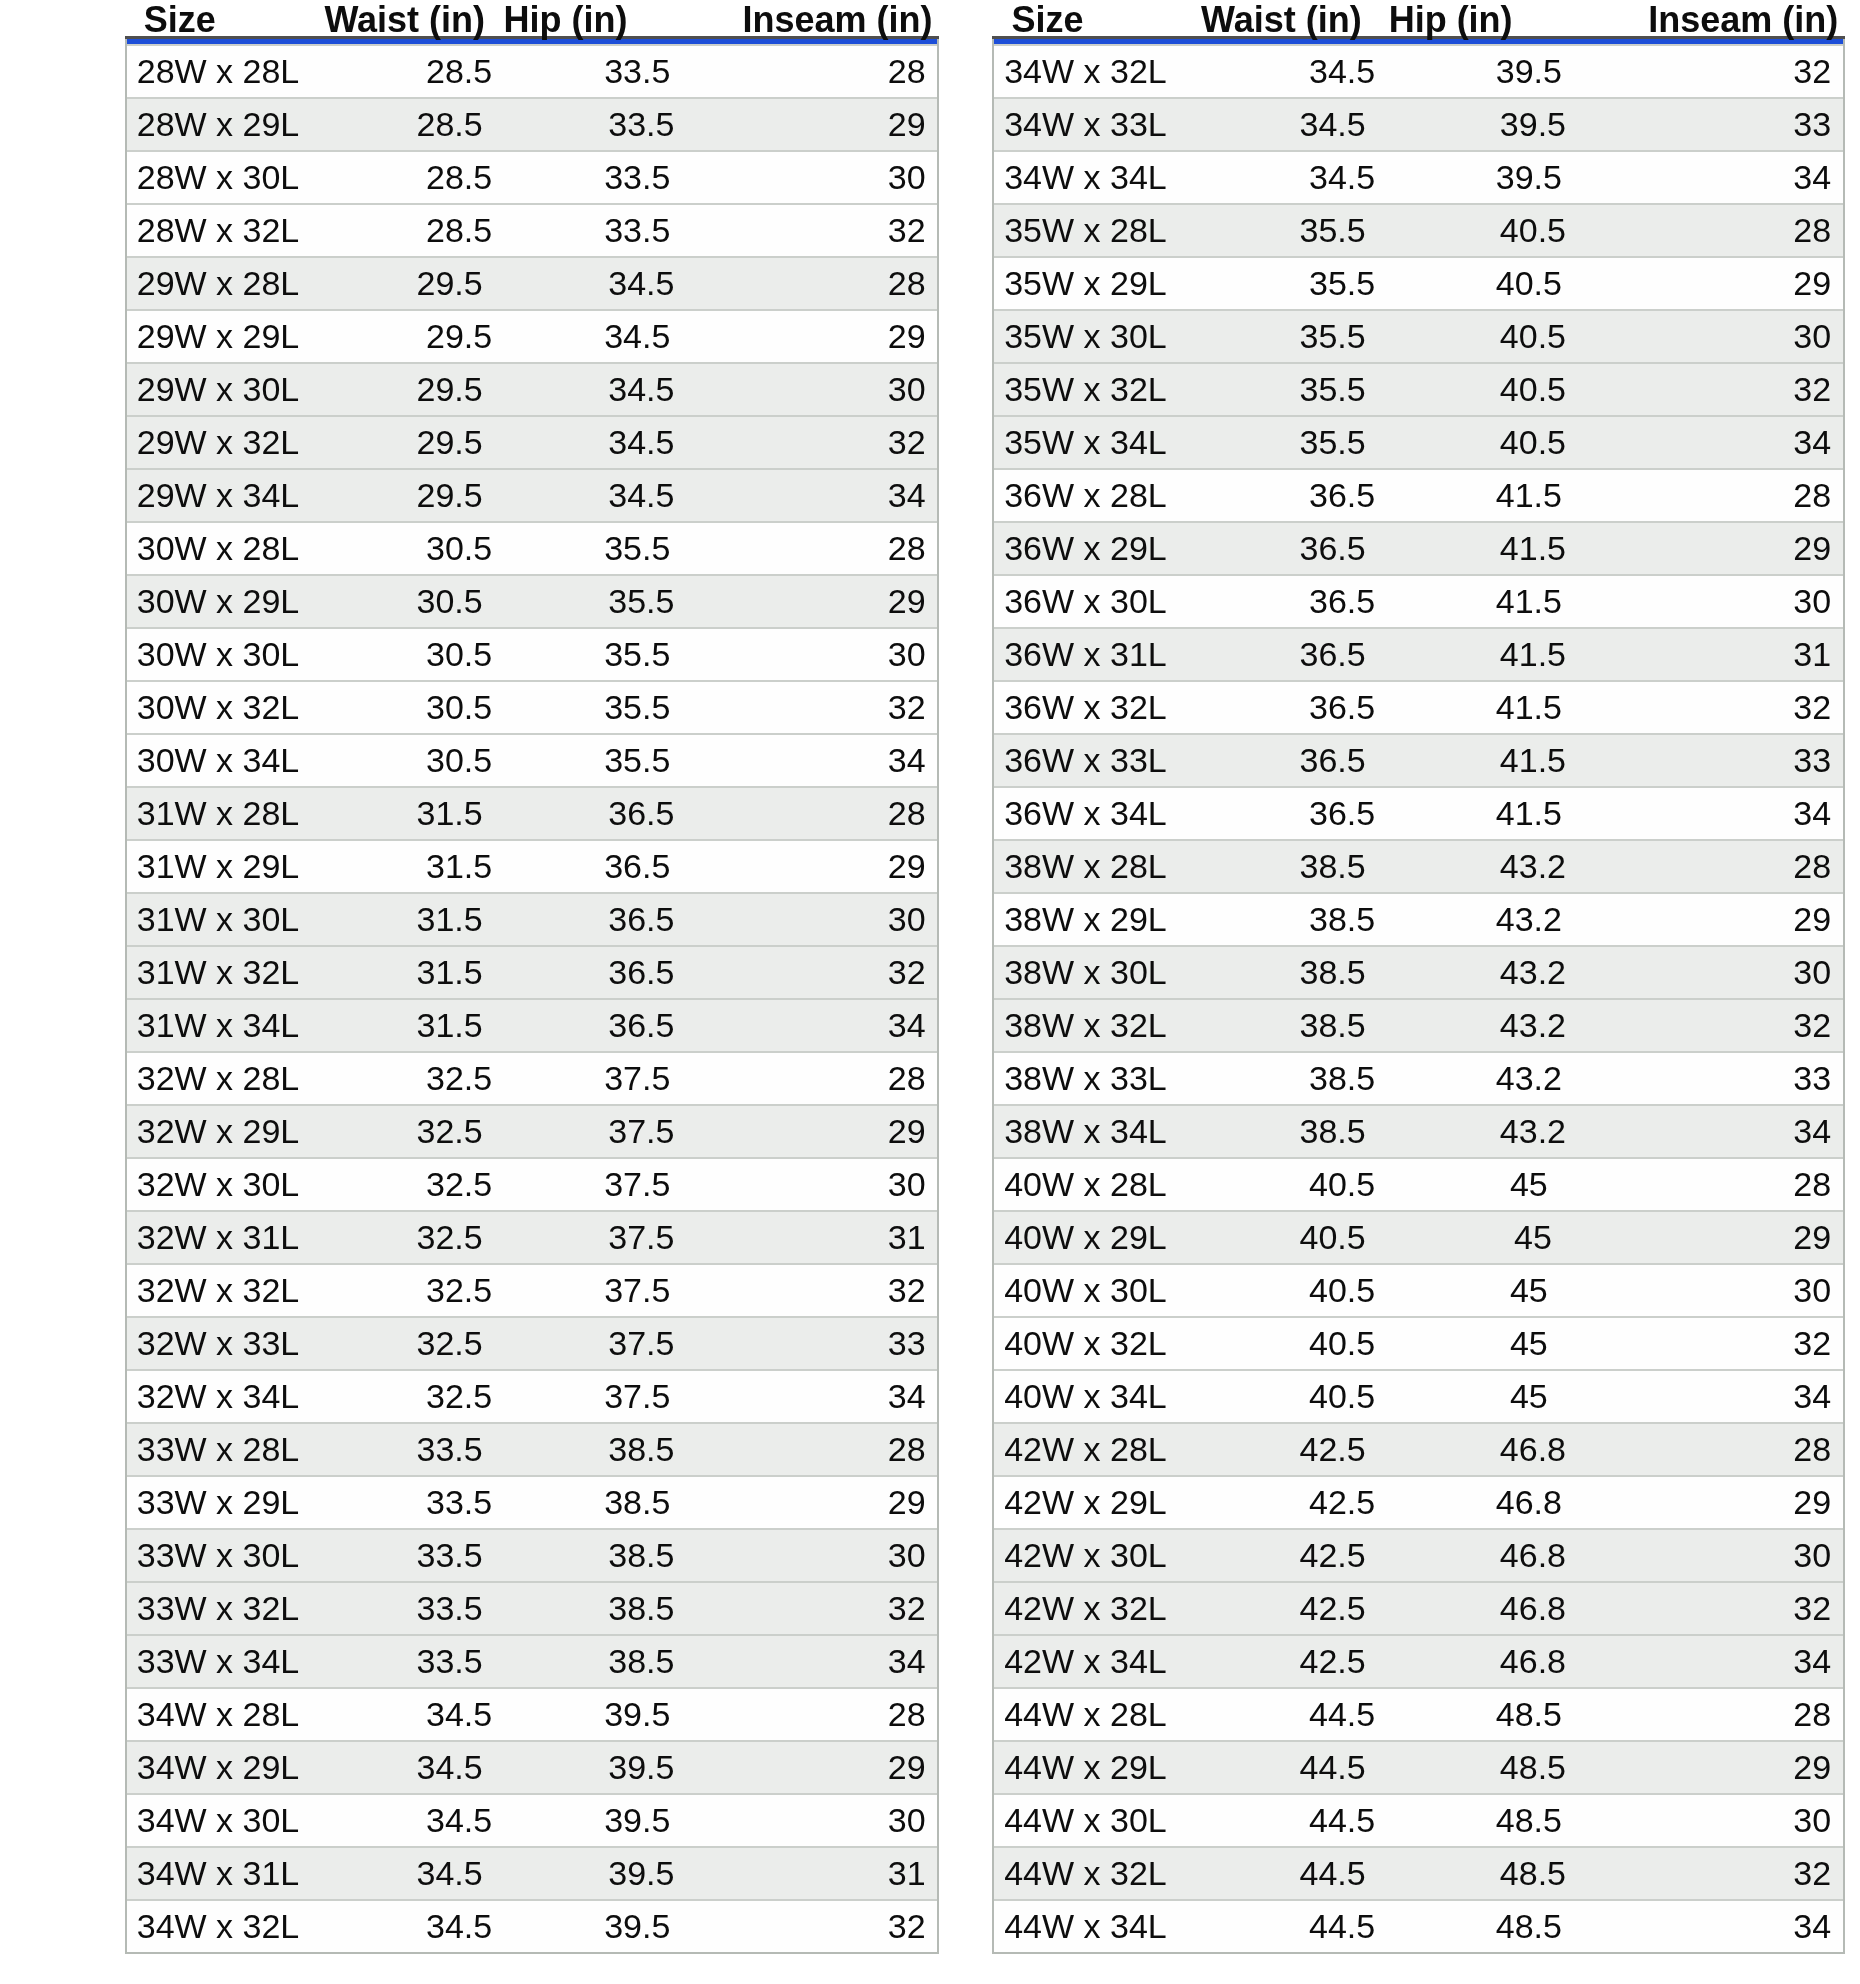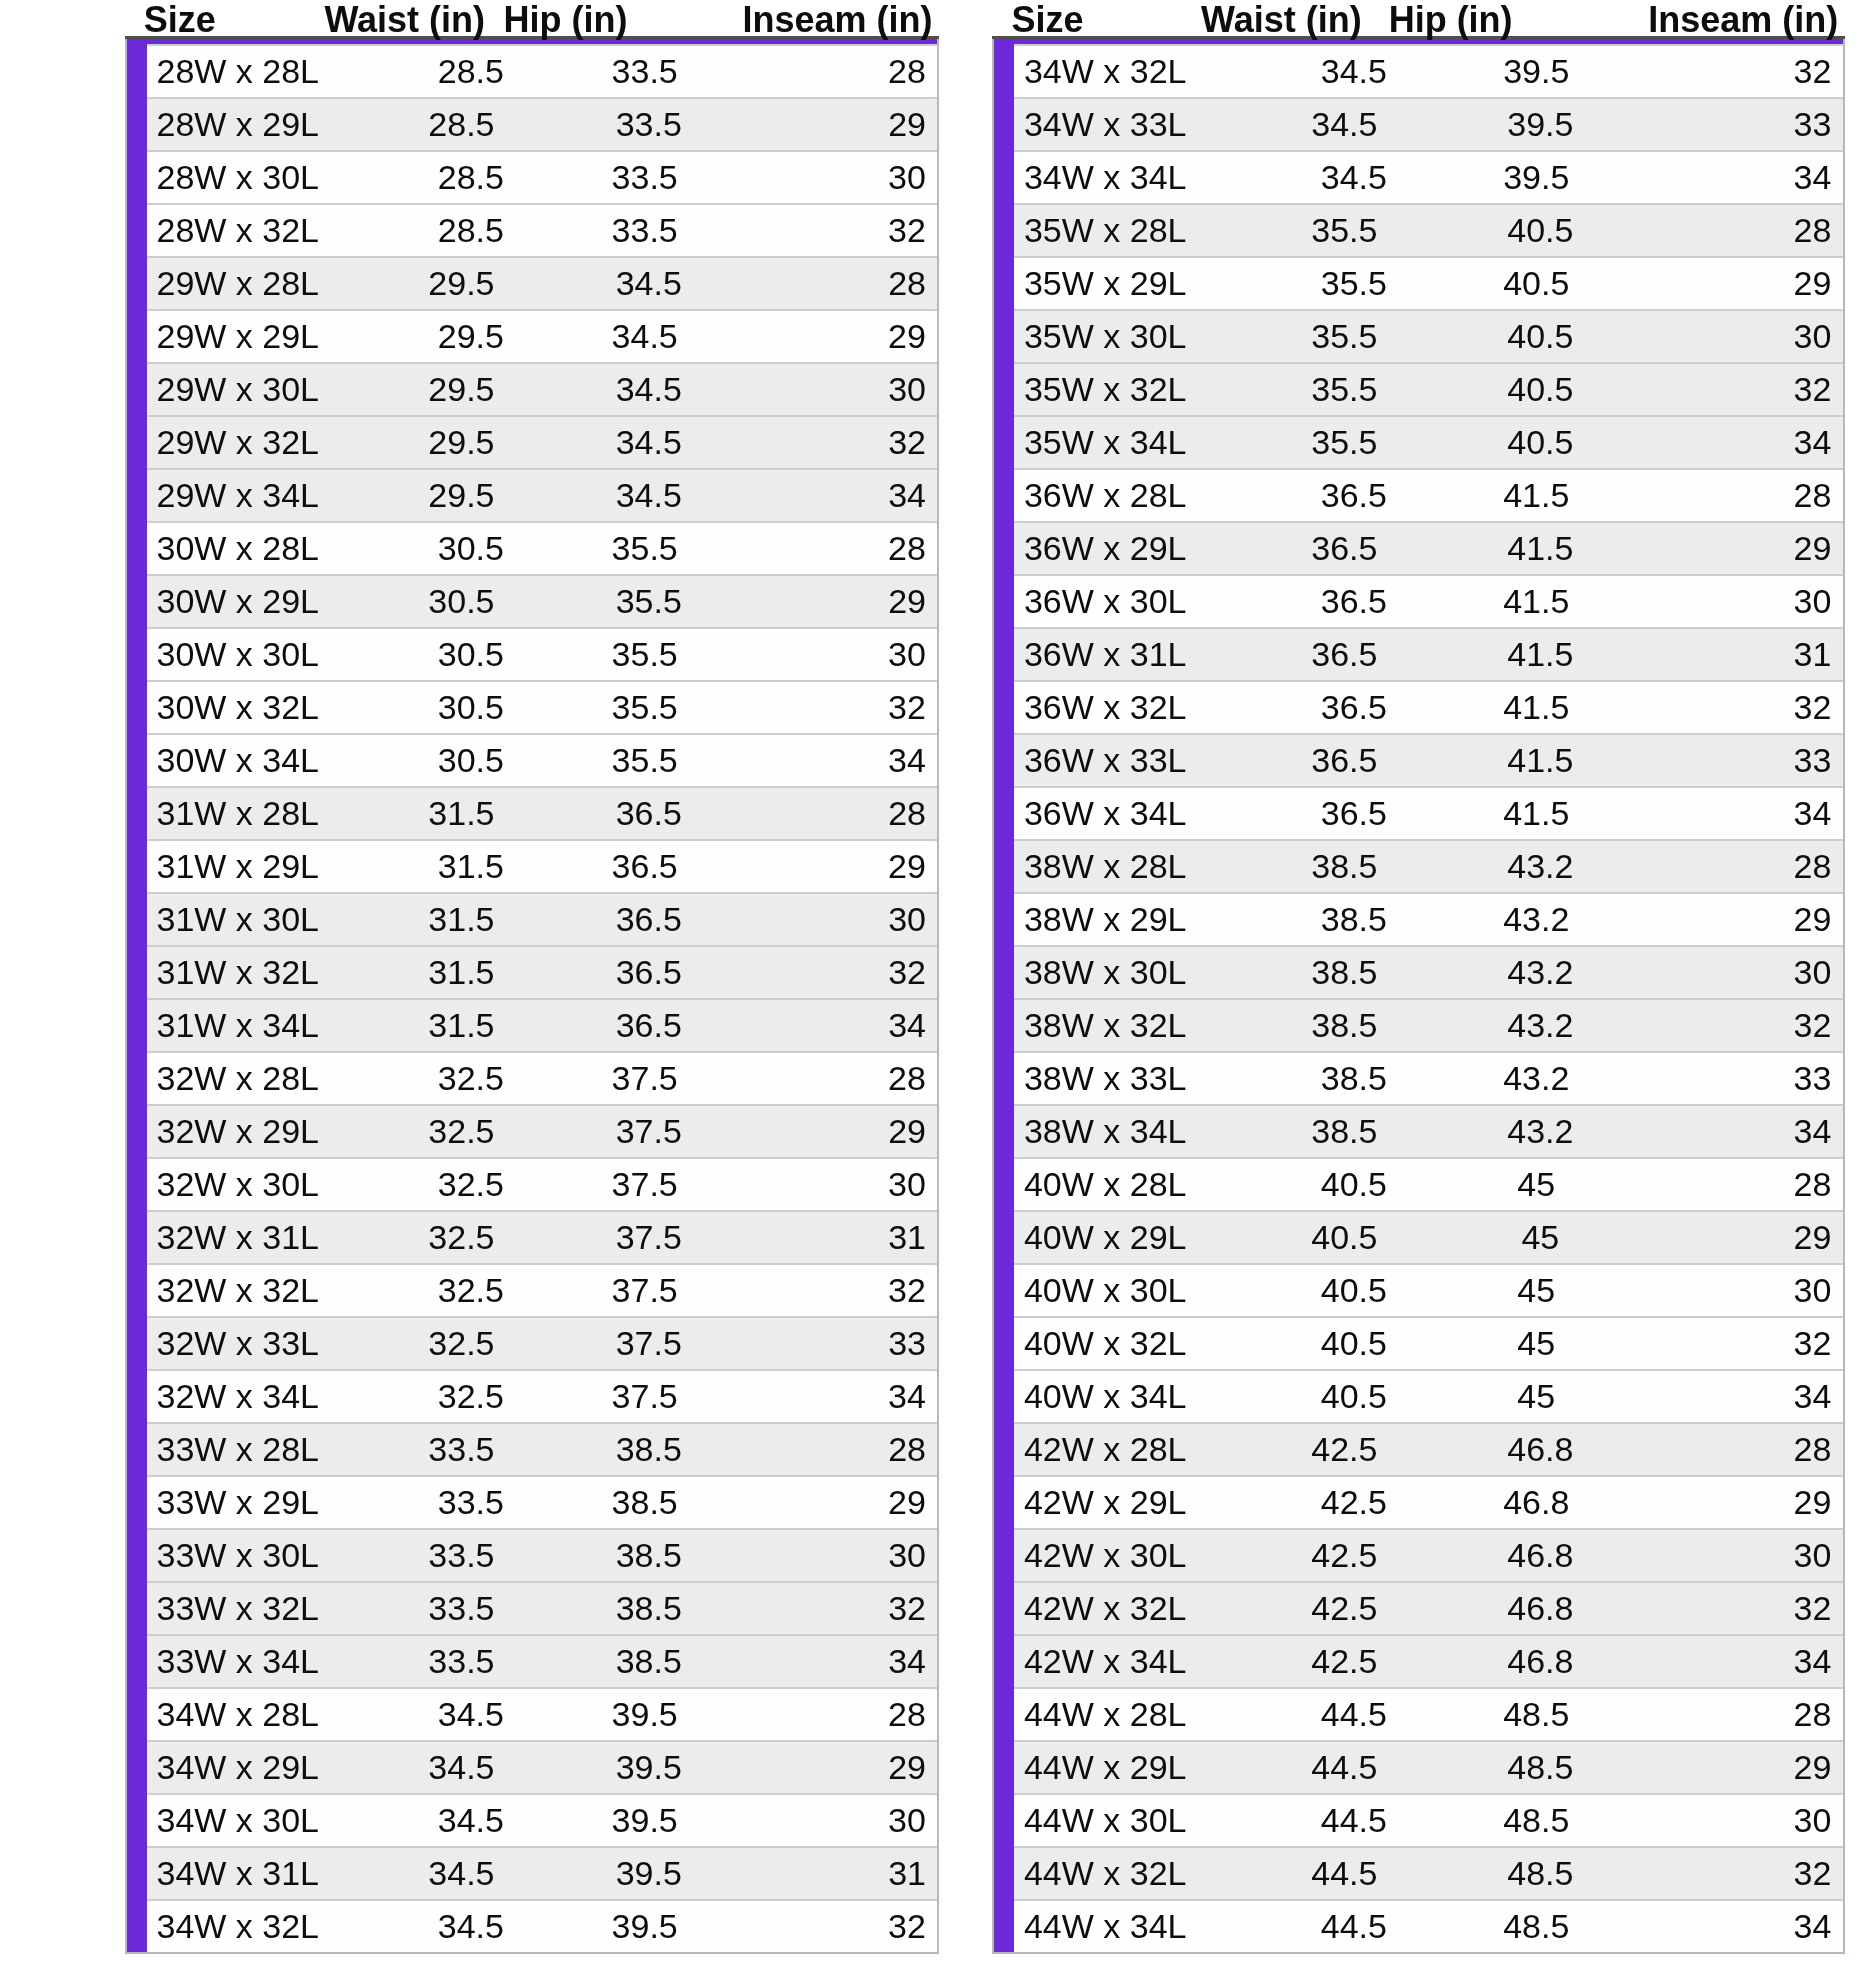--- a/index.html
+++ b/index.html
@@ -29,23 +29,22 @@
     white-space: nowrap;
   }
   .th-size   { left: 2.3%; }
   .th-waist  { left: 24.5%; }
   .th-hip    { left: 46.5%; }
   .th-inseam { right: 0.8%; text-align: center; }
 
   .tbody {
     border: 2.7px solid #b5bab5;
     border-top: none;
-    background: #6d28d9;
+    background: #1d4ed8;
     padding-top: 5px;
-    padding-left: 20px;
   }
   .row {
     display: flex;
     height: 51px;
     line-height: 51px;
     background: #fefefe;
     border-top: 2.2px solid #cbcfcb;
     font-size: 34px;
     white-space: nowrap;
   }

